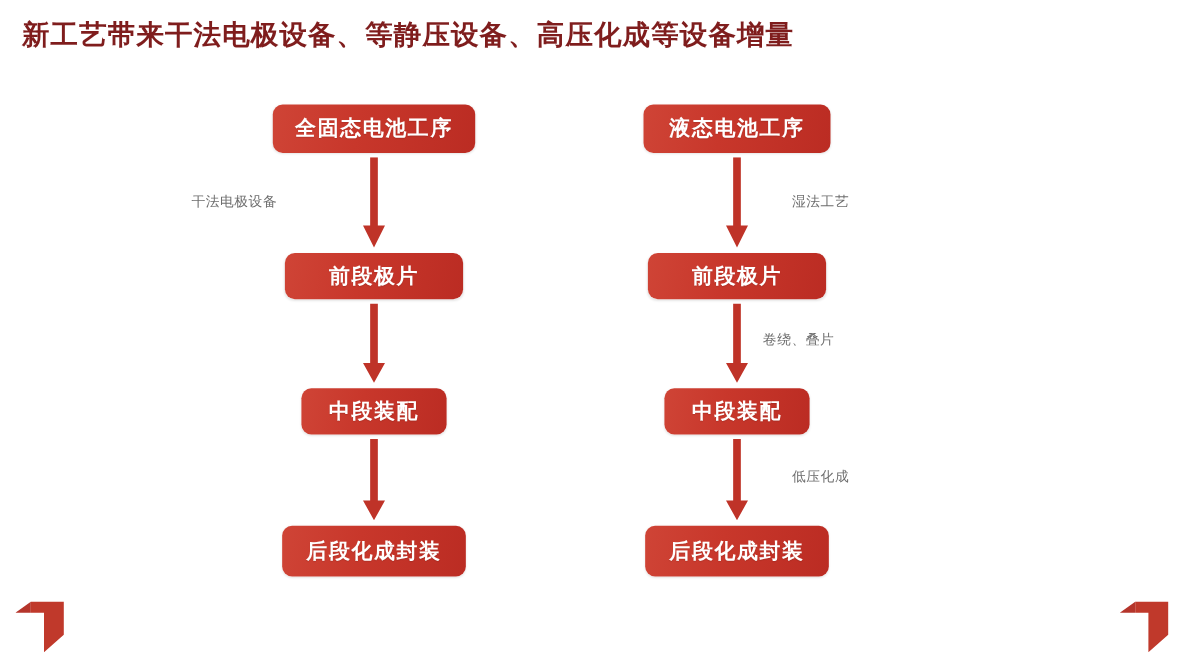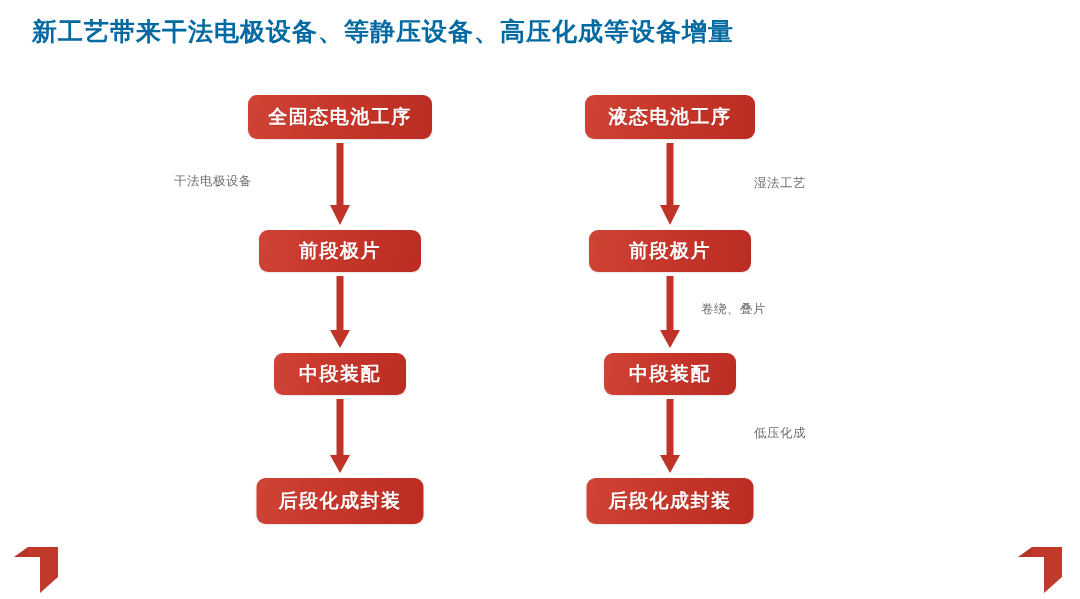--- a/index.html
+++ b/index.html
@@ -12,25 +12,25 @@
 
   body {
     background: #ffffff;
     font-family: "DejaVu Sans", "Liberation Sans", sans-serif;
     position: relative;
   }
 
   
   .slide-title {
     position: absolute;
-    left: 32px;
+    left: 20px;
     top: 16px;
     font-size: 25px;
     font-weight: bold;
-    color: #0369a1;
+    color: #7f1d1d;
     letter-spacing: 1px;
     white-space: nowrap;
     line-height: 1.3;
   }
 
   
   .flow-area {
     position: absolute;
     left: 0;
     top: 95px;
@@ -97,22 +97,22 @@
   
   .side-label {
     position: absolute;
     font-size: 12.5px;
     color: #6e6e6e;
     line-height: 1.55;
     letter-spacing: 0.5px;
     font-weight: normal;
   }
 
-  .column.left .side-label  { right: 196px; text-align: left; width: 150px; font-family: Liberation Mono, monospace; }
-  .column.right .side-label { left: 196px;  text-align: right; width: 120px; }
+  .column.left .side-label  { right: 196px; text-align: left; width: 150px; }
+  .column.right .side-label { left: 196px;  text-align: center; width: 120px; }
 
   .side-label.s0 { top: 78px; }
   .side-label.s1 { top: 204px; }
   .side-label.s2 { top: 328px; }
 
   
   .column.right .side-label.s1 { width: 80px; white-space: normal; }
 
   
   .corner-mark {

